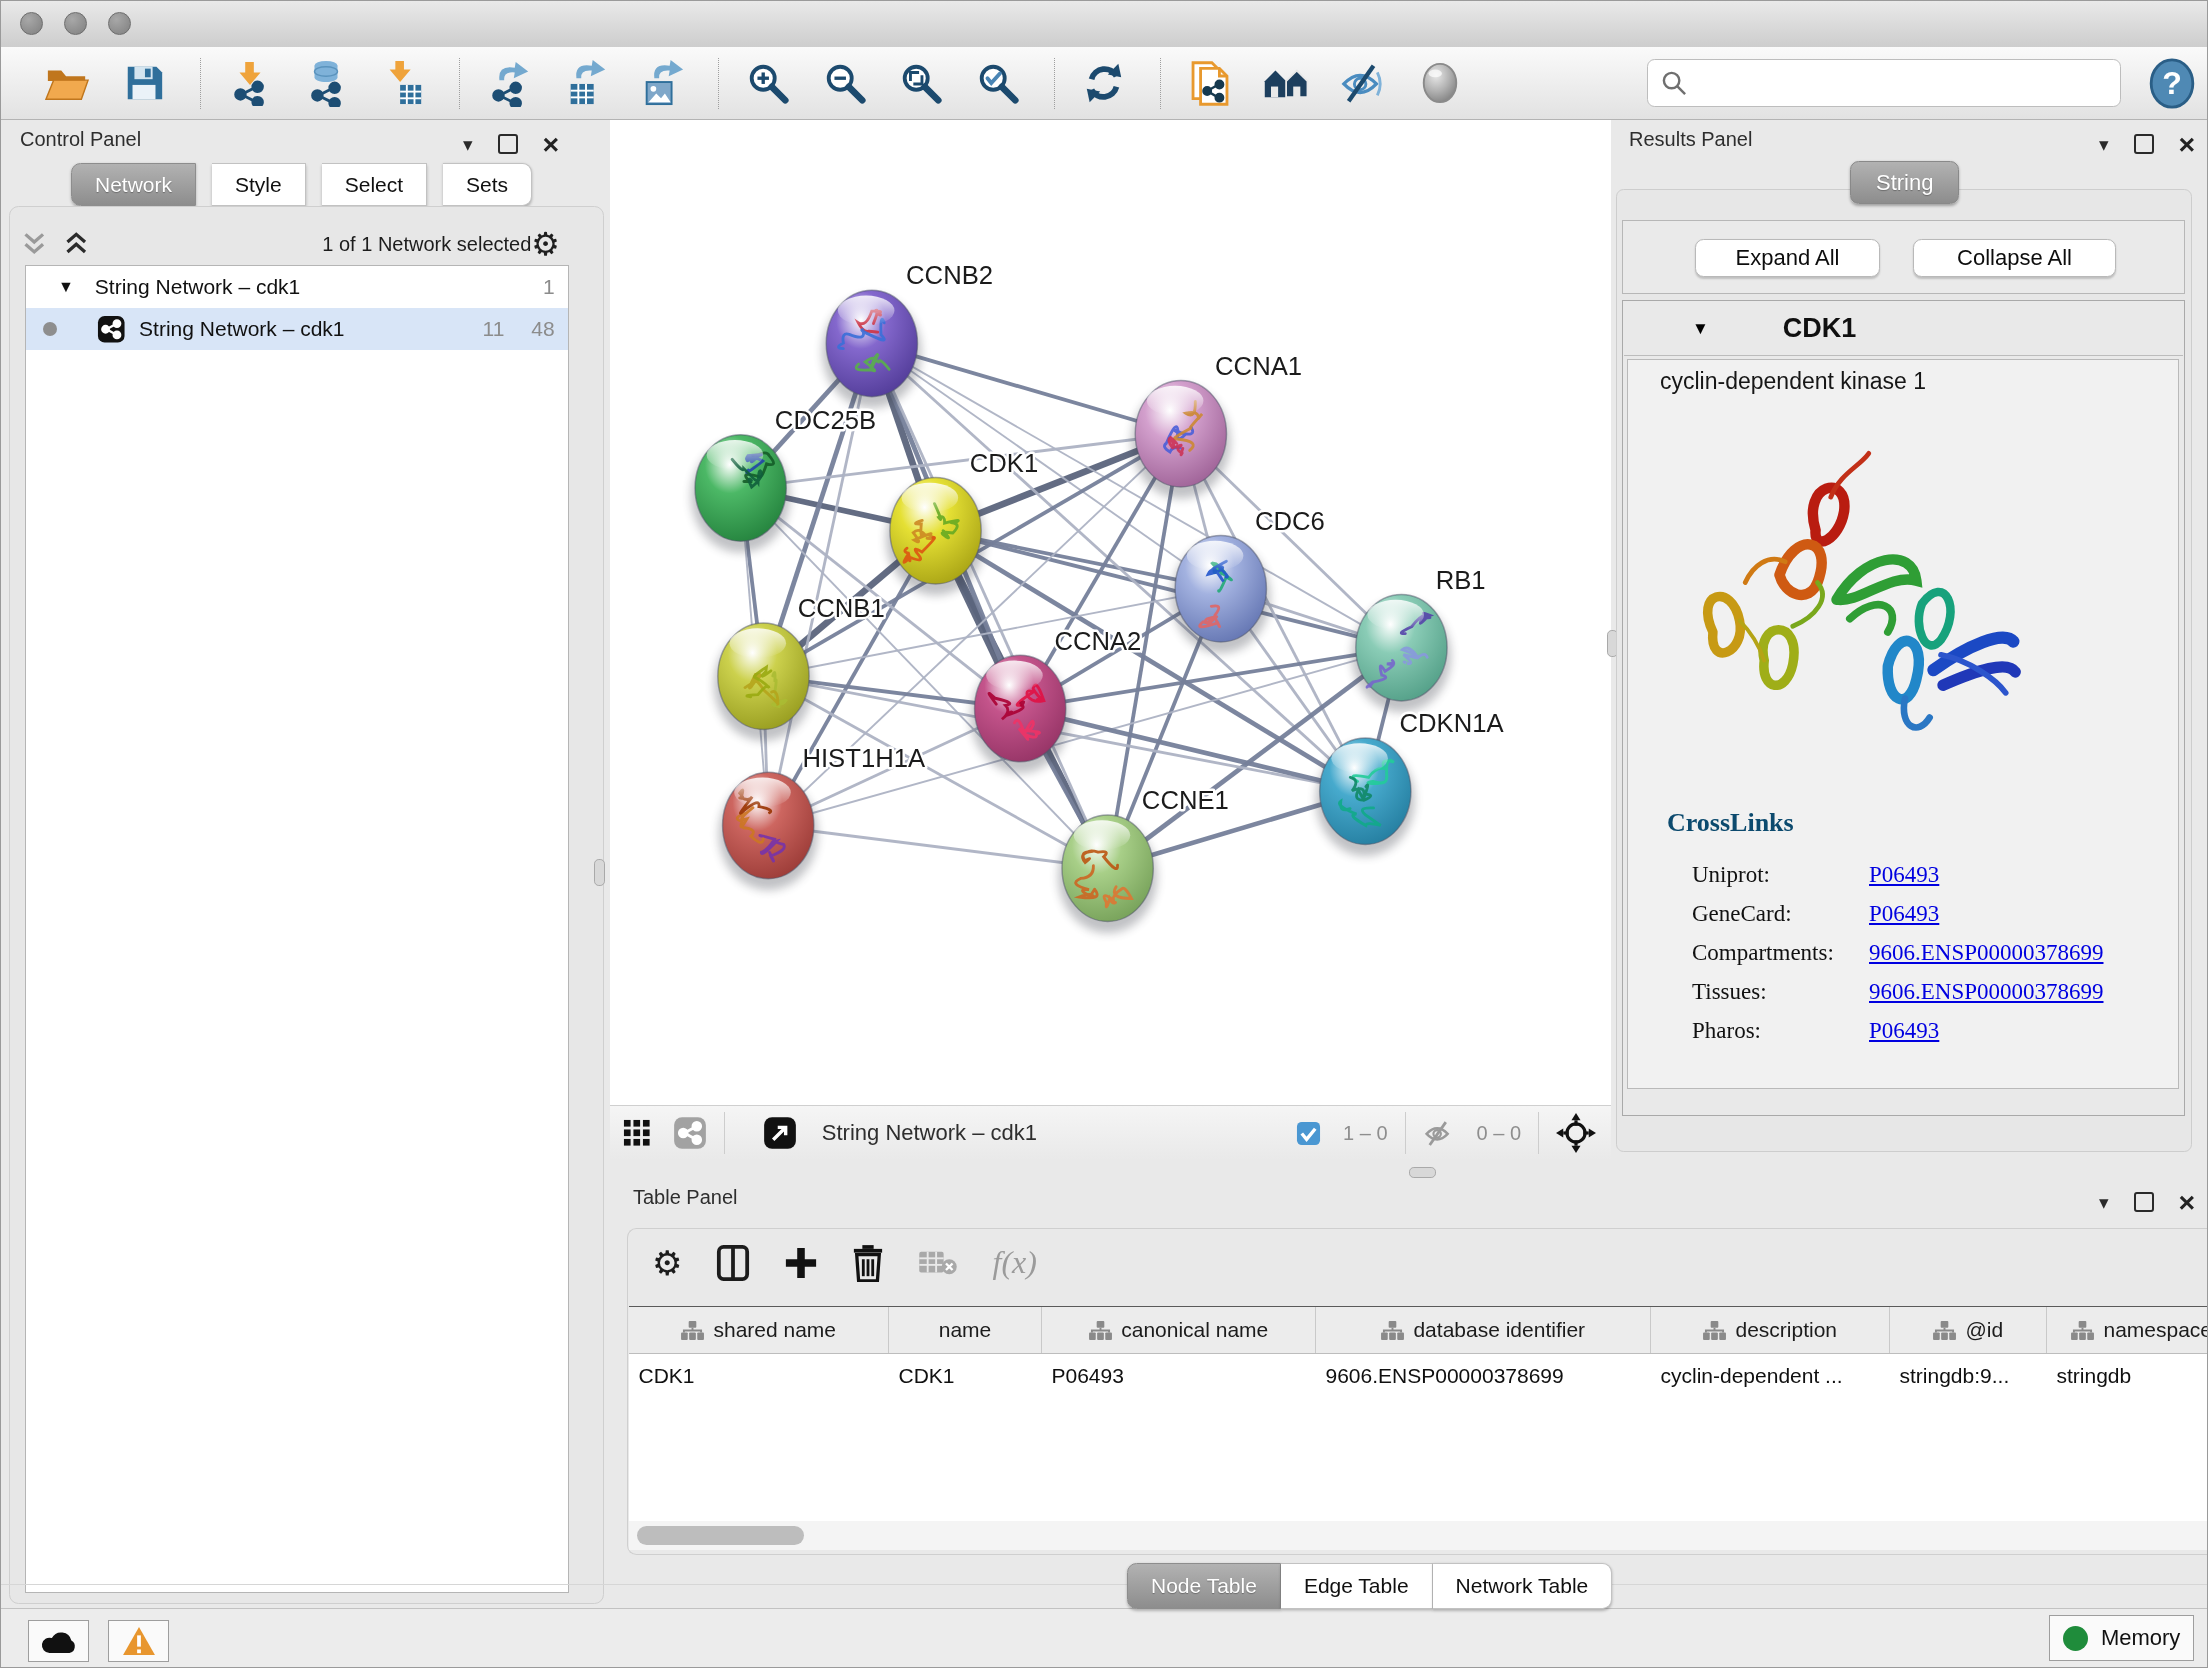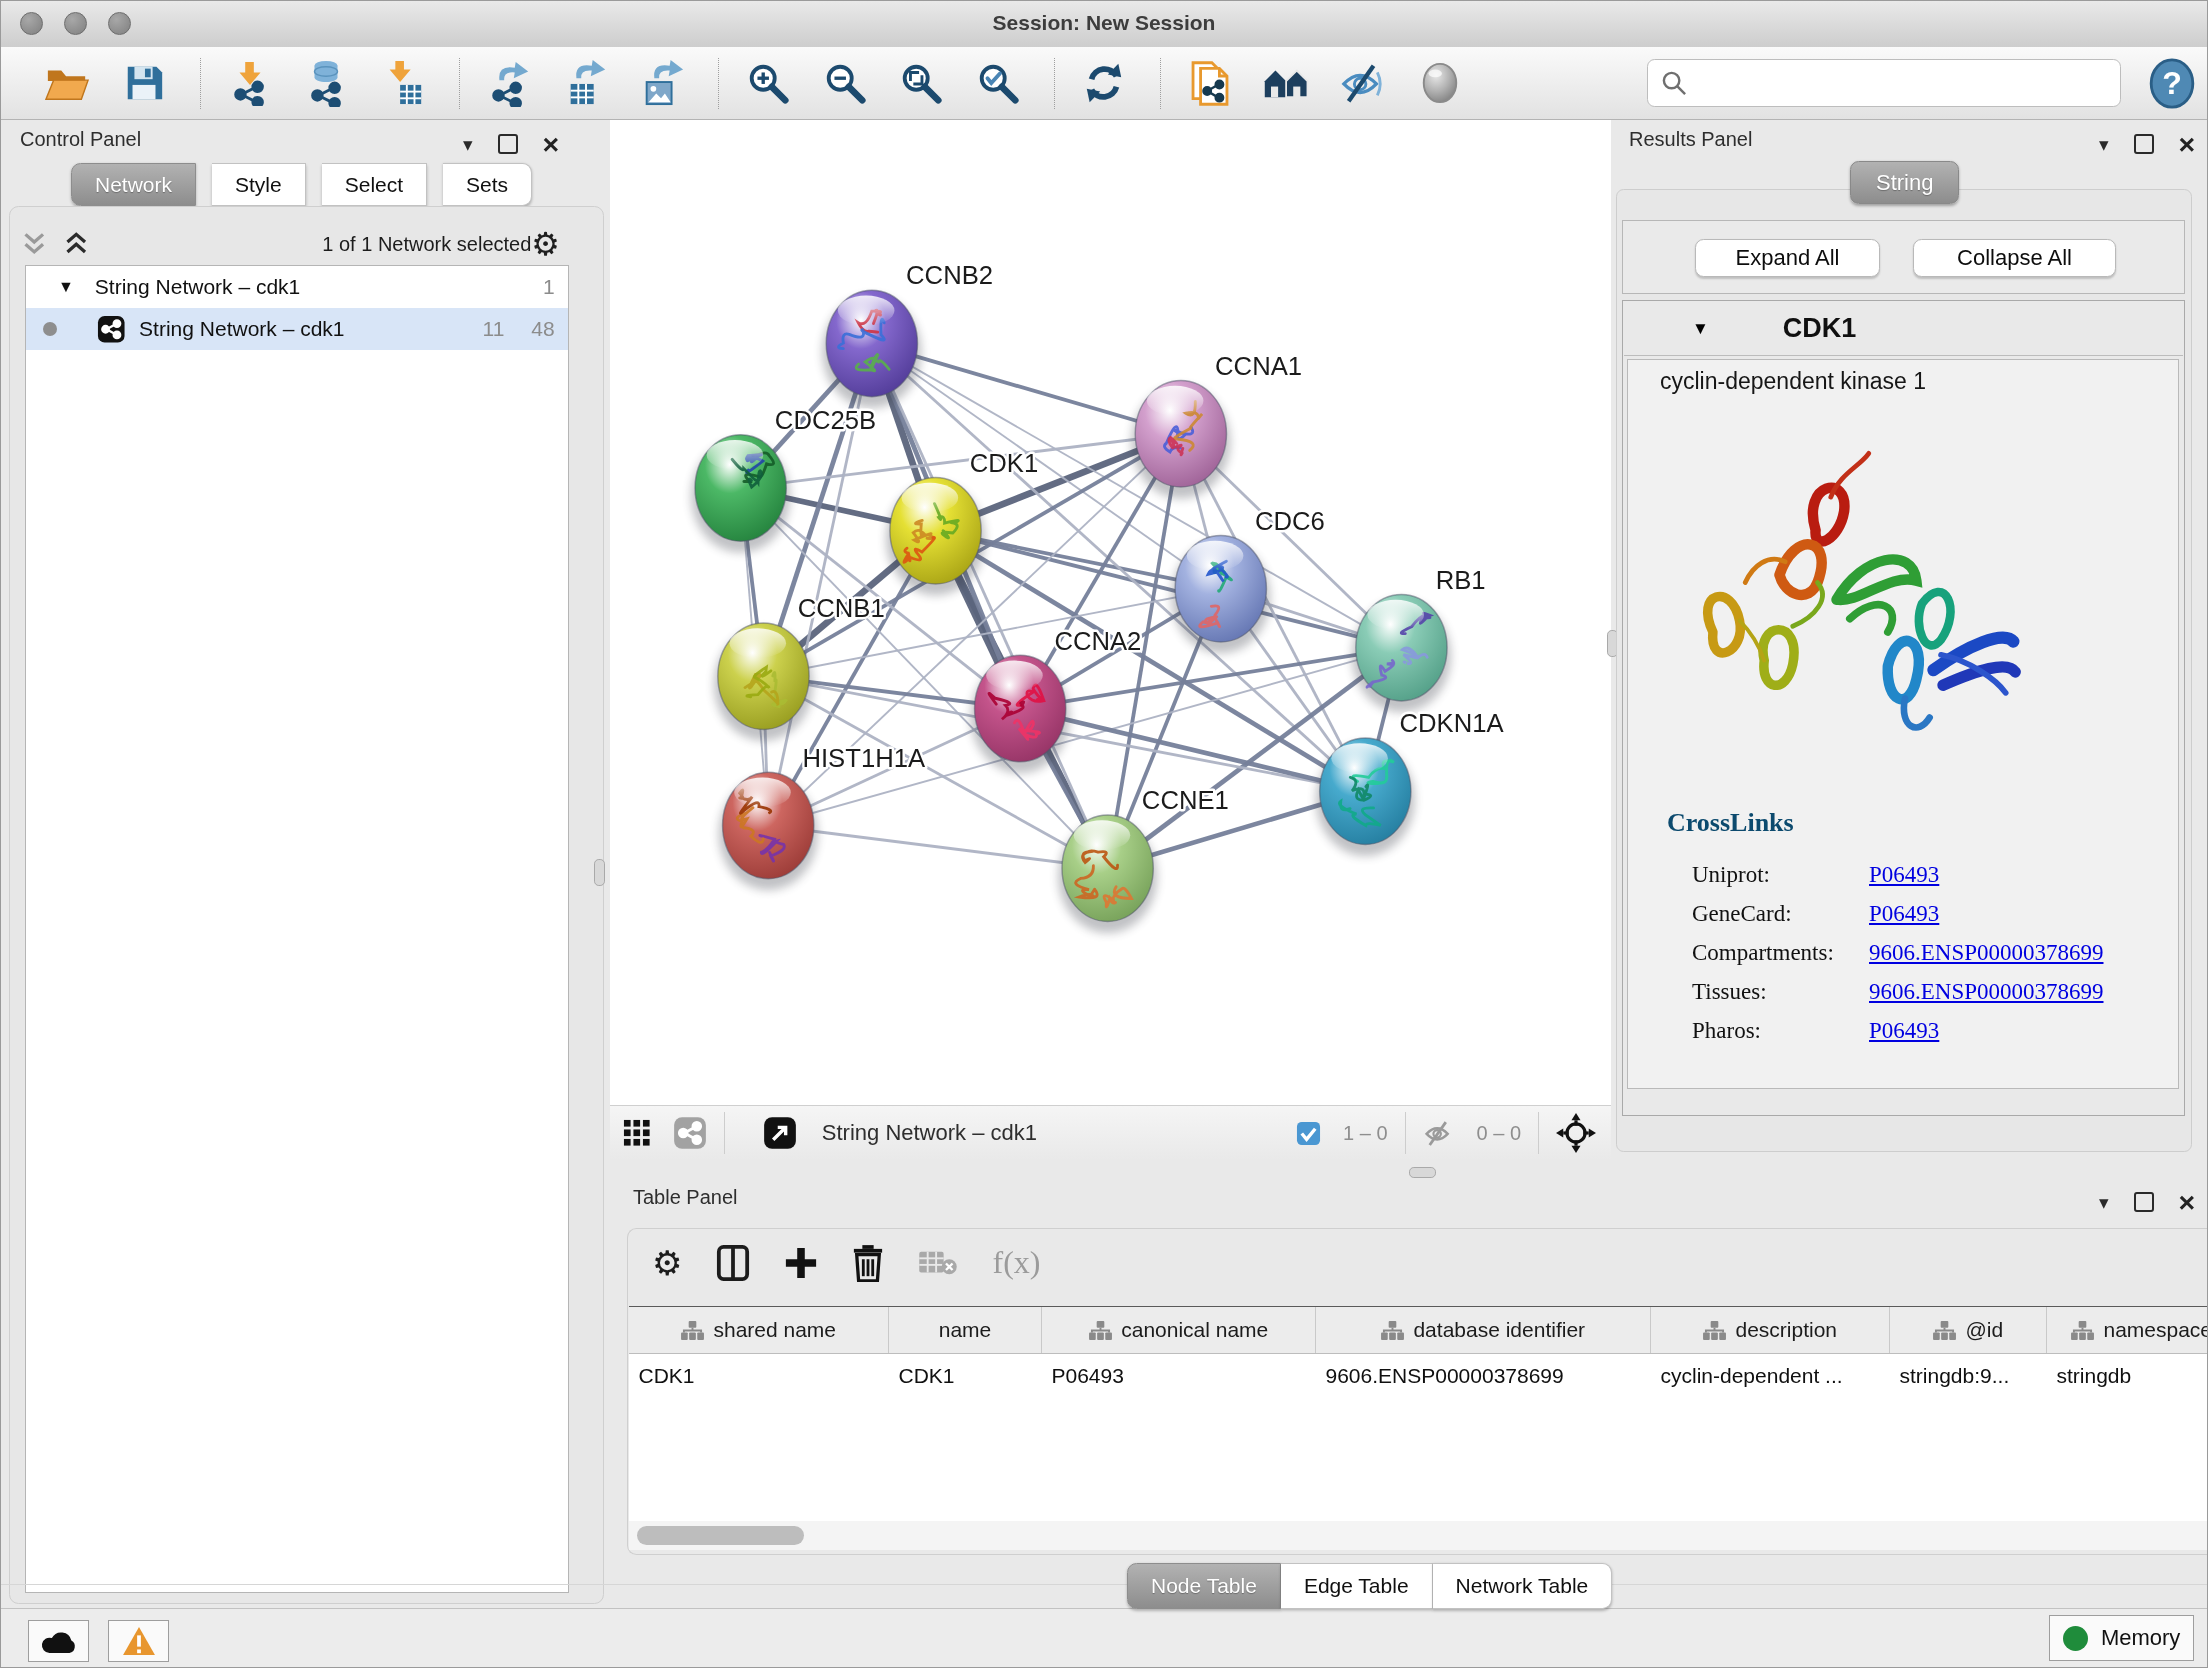--- a/index.html
+++ b/index.html
@@ -72,21 +72,21 @@
   .xl-rows{position:absolute;left:1691px;top:854px;width:476px;}
   .xl-row{height:39px;display:flex;align-items:center;font-family:"Liberation Serif","DejaVu Serif",serif;font-size:23px;color:#111;}
   .xl-row .lbl{width:177px;}
   .xl-row a{color:#0000e0;text-decoration:underline;}
 
   
   .tp-head{position:absolute;left:632px;top:1185px;}
   .tp-ctl{position:absolute;left:2098px;top:1187px;}
   .tp-box{position:absolute;left:626px;top:1227px;width:1583px;height:325px;background:#e9e9e9;border:1px solid #cfcfcf;border-radius:9.5px 0 0 9.5px;border-right:none;}
   .tp-icons{position:absolute;left:651px;top:1235px;height:53px;display:flex;align-items:center;gap:34px;}
-  .fx{font-family:"Liberation Serif","DejaVu Serif",serif;font-size:32px;color:#9b9b9b;}
+  .fx{font-family:"Liberation Serif","DejaVu Serif",serif;font-style:italic;font-size:32px;color:#9b9b9b;}
   .ntable{position:absolute;left:628px;top:1305px;width:1581px;height:215px;background:#fff;overflow:hidden;}
   .thead{display:flex;height:48px;background:#ececec;border-top:1.9px solid #5a5a5a;border-bottom:1px solid #bdbdbd;box-sizing:border-box;}
   .th{display:flex;align-items:center;justify-content:center;gap:9.5px;font-size:21px;color:#1c1c1c;border-right:1px solid #c9c9c9;box-sizing:border-box;flex:0 0 auto;overflow:hidden;}
   .trowdata{display:flex;height:44px;}
   .td{display:flex;align-items:center;font-size:21px;color:#101010;padding-left:9.5px;box-sizing:border-box;flex:0 0 auto;overflow:hidden;white-space:nowrap;}
   .hscroll{position:absolute;left:628px;top:1520px;width:1579px;height:28.5px;background:#f4f4f4;}
   .hthumb{position:absolute;left:7.6px;top:4.8px;width:167px;height:19px;background:#bdbdbd;border-radius:9.5px;}
   .tp-tabs{position:absolute;left:1126px;top:1562px;z-index:2;}
   .tabline{position:absolute;left:0;top:1583px;width:100%;height:1px;background:#d6d6d6;}
 
@@ -102,21 +102,20 @@
 <body>
 
 <div class="window">
 
   <div class="titlebar">
     <div class="lights">
       <div class="light"></div>
       <div class="light"></div>
       <div class="light"></div>
     </div>
-    <div class="wtitle">Session: New Session</div>
   </div>
 
   <div class="toolbar">
     <div class="tbtn">
       <svg width="48" height="44" viewBox="0 0 50 46">
           <path d="M5 10h14l5 6h20v5H5z" fill="#c0761d"></path>
           <path d="M3 40 L11 20 H47 L40 40 Z" fill="#f1a94e" stroke="#c0761d" stroke-width="1.5"></path>
         </svg>
     </div>
     <div class="tbtn">

